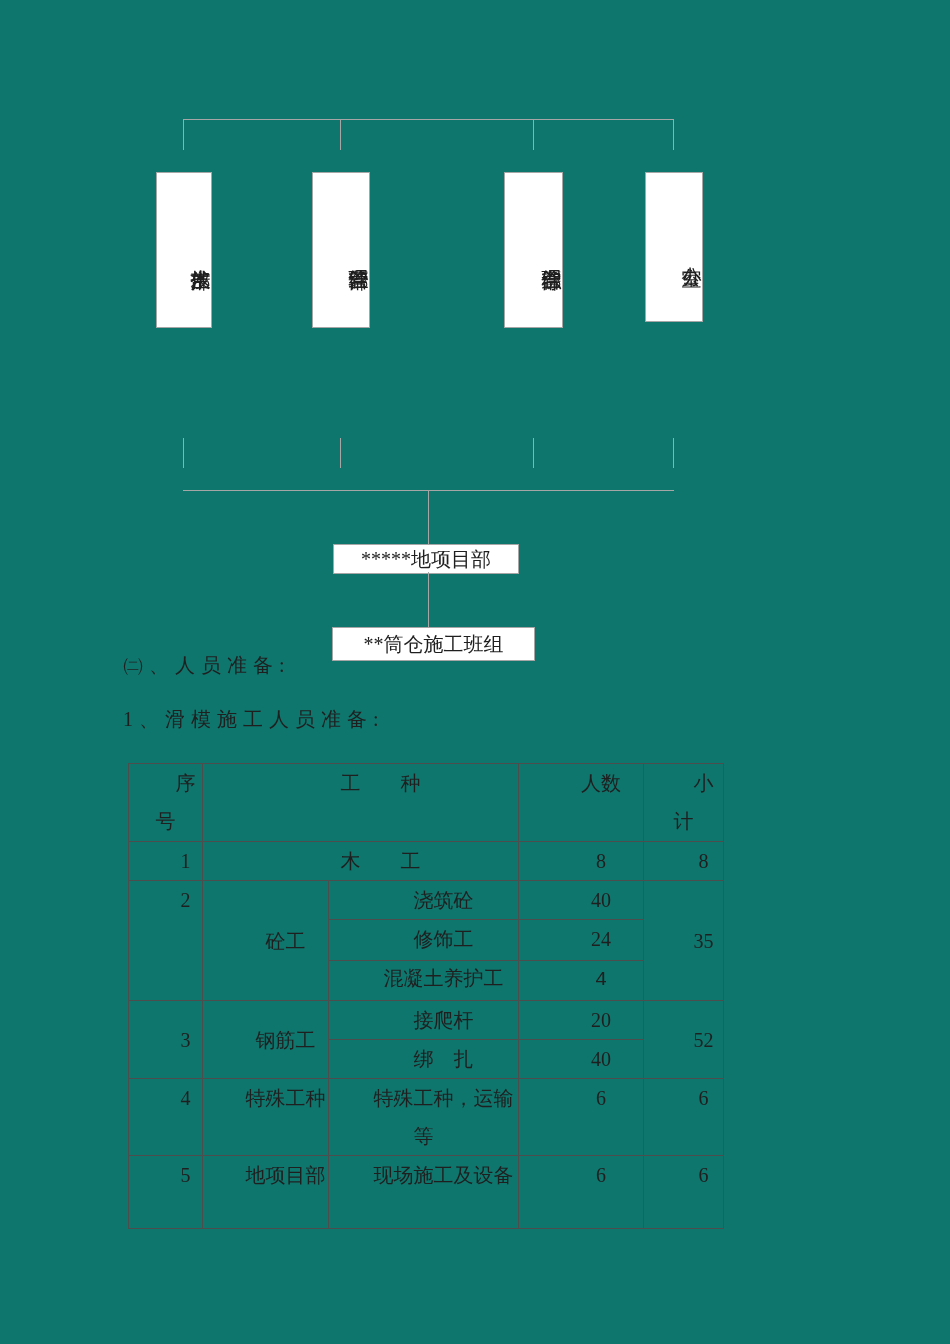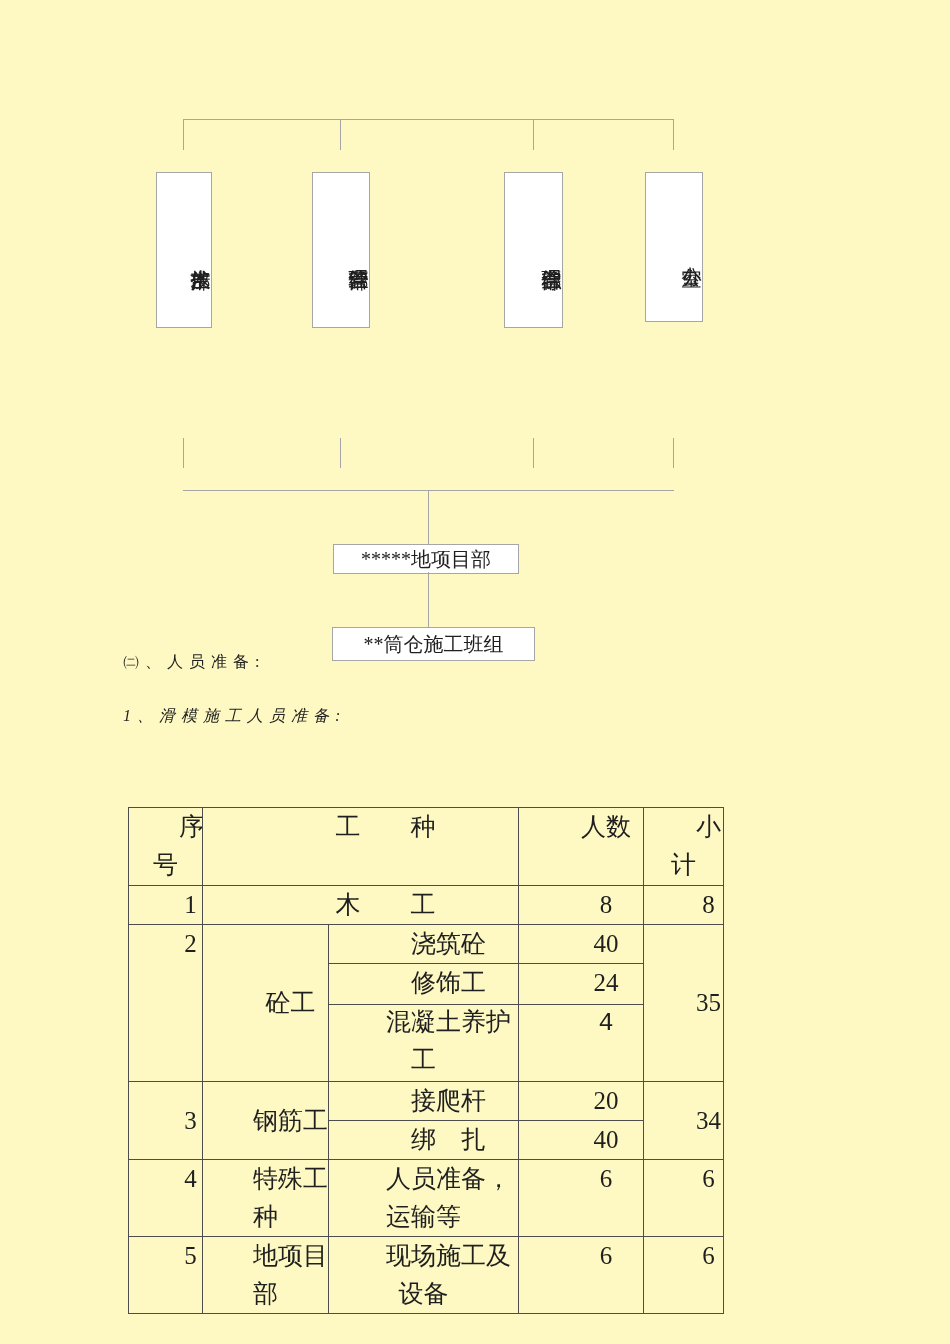--- a/index.html
+++ b/index.html
@@ -1,19 +1,19 @@
 <!DOCTYPE html>
 <html><head>
 <meta charset="utf-8">
 <style>
   html,body{margin:0;padding:0;background:#ffffff;}
   .page{
     position:relative;
     width:950px;height:1344px;
-    background:#fef9c3;
+    background:#0f766e;
     font-family:"Liberation Serif","DejaVu Serif",serif;
     color:#1f1f1f;
     overflow:hidden;
   }
   
   .hline{position:absolute;height:1px;background:#a6a6a6;}
   .vline{position:absolute;width:1px;background:#a6a6a6;}
   
   .dept-box{
     position:absolute;
@@ -33,33 +33,32 @@
     position:absolute;
     border:1px solid #a6a6a6;
     background:#ffffff;
     font-size:20px;
     display:flex;align-items:center;justify-content:center;
     white-space:nowrap;
   }
   
   .heading{
     position:absolute;
-    font-size:16px;
+    font-size:20px;
     letter-spacing:6px;
     white-space:nowrap;
   }
   
   table.staff{
     position:absolute;
     left:128px;top:763px;
     width:595px;
     border-collapse:collapse;
     table-layout:fixed;
-    font-size:25px;
-    margin-top:44px;
+    font-size:20px;
   }
   table.staff td{
     border:1.5px solid #4d4d4d;
     padding:0;
     text-align:center;
     text-indent:2em;
     vertical-align:top;
     line-height:38px;
     overflow:hidden;
   }
@@ -103,21 +102,21 @@
     <span>*****地项目部</span>
   </div>
 
   <div class="vline" style="left:428px;top:572px;height:55px;"></div>
 
   <div class="flow-box" style="left:332px;top:627px;width:201px;height:32px;">
     <span>**筒仓施工班组</span>
   </div>
 
   <div class="heading" style="left:123px;top:652px;">㈡、人员准备:</div>
-  <div class="heading" style="left:123px;top:706px;font-style:italic;">1、滑模施工人员准备:</div>
+  <div class="heading" style="left:123px;top:706px;">1、滑模施工人员准备:</div>
 
   <table class="staff">
     <colgroup>
       <col style="width:74px">
         <col style="width:126px">
         <col style="width:190px">
       <col style="width:125px">
         <col style="width:80px">
     </colgroup>
     <tbody>
@@ -146,30 +145,30 @@
       </tr>
       <tr class="h40">
         <td>混凝土养护工</td>
         <td>4</td>
       </tr>
       <tr class="h39">
         <td rowspan="2" class="vm">3</td>
         <td rowspan="2" class="vm">钢筋工</td>
         <td>接爬杆</td>
         <td>20</td>
-        <td rowspan="2" class="vm">34</td>
+        <td rowspan="2" class="vm">52</td>
       </tr>
       <tr class="h39">
         <td>绑　扎</td>
         <td>40</td>
       </tr>
       <tr class="h76">
         <td>4</td>
         <td>特殊工种</td>
-        <td>人员准备，运输等</td>
+        <td>特殊工种，运输等</td>
         <td>6</td>
         <td>6</td>
       </tr>
       <tr class="h73">
         <td>5</td>
         <td>地项目部</td>
         <td>现场施工及设备</td>
         <td>6</td>
         <td>6</td>
       </tr>

